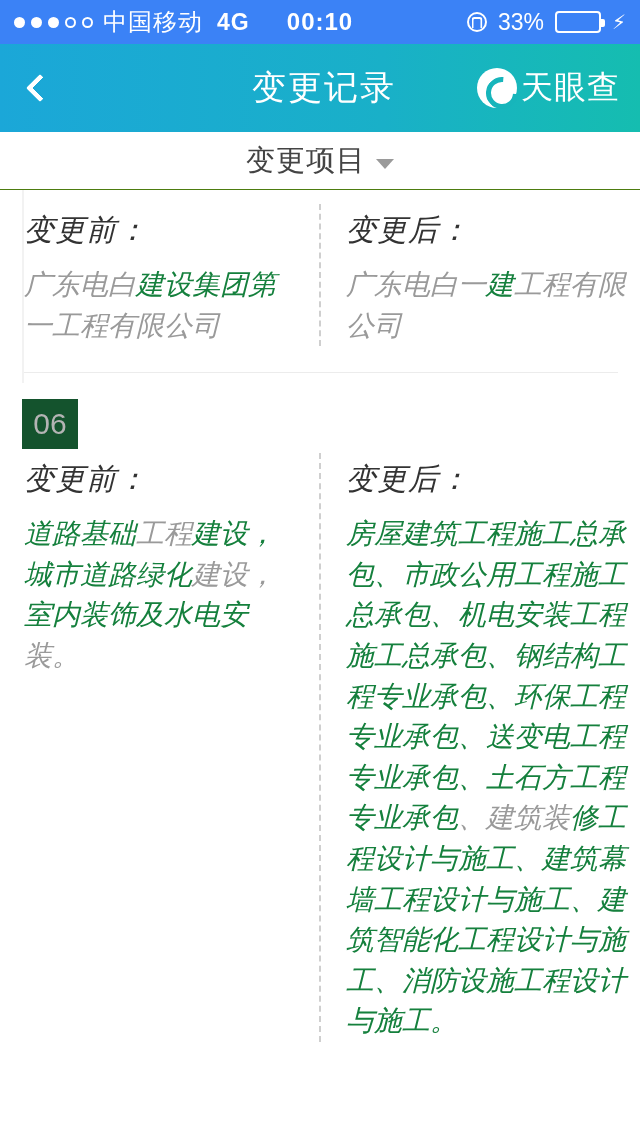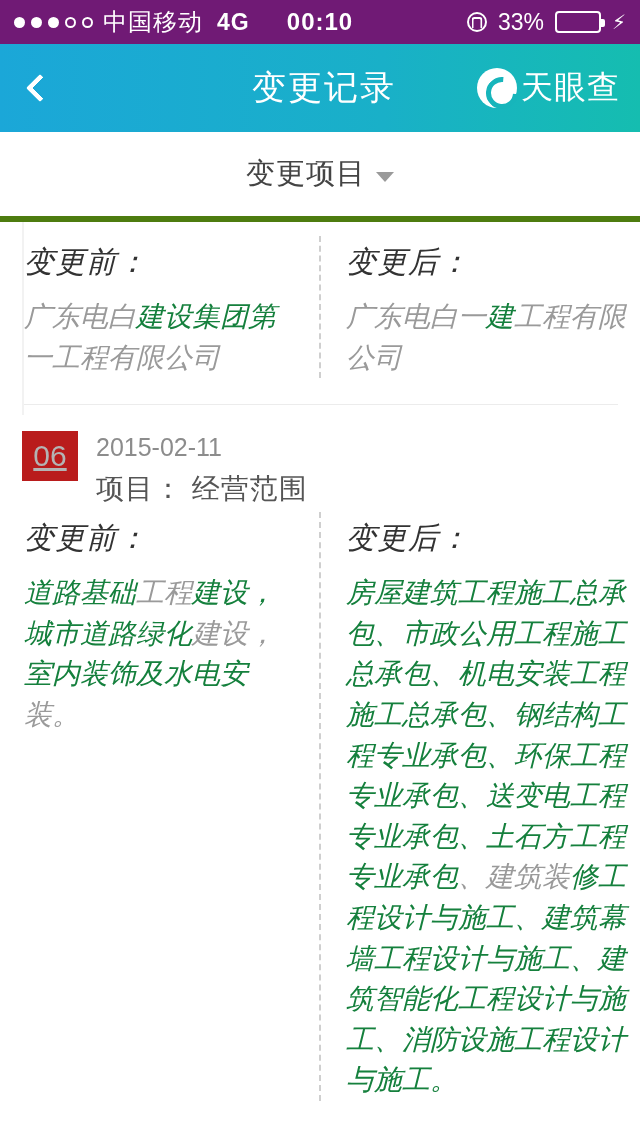--- a/index.html
+++ b/index.html
@@ -7,21 +7,21 @@
     width: 640px;
     height: 1136px;
     overflow: hidden;
     font-family: "Liberation Sans", "DejaVu Sans", sans-serif;
     background: #ffffff;
   }
 
   
   .statusbar {
     height: 44px;
-    background: #701a75;
+    background: #3b82f6;
     color: #ffffff;
     display: flex;
     align-items: center;
     padding: 0 14px;
     font-size: 23px;
     position: relative;
   }
   .signal-dots { display: flex; align-items: center; gap: 6px; margin-right: 10px; }
   .dot {
     width: 11px; height: 11px; border-radius: 50%;
@@ -142,27 +142,27 @@
   }
   .brand-text {
     color: #ffffff;
     font-size: 32px;
     letter-spacing: 1px;
     font-weight: 500;
   }
 
   
   .section-header {
-    height: 90px;
+    height: 58px;
     background: #ffffff;
     display: flex;
     align-items: center;
     justify-content: center;
     gap: 10px;
-    border-bottom: 6px solid #4d7c0f;
+    border-bottom: 1px solid #4d7c0f;
   }
   .section-header .label {
     font-size: 29px;
     color: #444444;
     letter-spacing: 1px;
   }
   .caret {
     width: 0; height: 0;
     border-left: 9px solid transparent;
     border-right: 9px solid transparent;
@@ -183,29 +183,28 @@
   }
   .record.top { padding-top: 14px; }
 
   .record-head {
     display: flex;
     align-items: flex-start;
     padding: 16px 0 4px 22px;
   }
   .seq {
     width: 56px; height: 50px;
-    background: #b91c1c;
+    background: #14532d;
     color: #b4b4b4;
     font-size: 30px;
     display: flex;
     align-items: center;
     justify-content: center;
     flex: none;
     margin-right: 18px;
-    text-decoration: underline;
   }
   .head-meta { padding-top: 2px; }
   .rec-date {
     font-size: 25px;
     color: #8c8c8c;
     margin-bottom: 8px;
   }
   .rec-item {
     font-size: 28px;
     color: #555555;
@@ -312,24 +311,20 @@
         <div class="col-title">变更后：</div>
         <div class="col-body"><span>广东电白一</span><span class="hl">建</span><span>工程有限公司</span></div>
       </div>
     </div>
     <div class="divider"></div>
   </div>
 
   <div class="record">
     <div class="record-head">
       <div class="seq">06</div>
-      <div class="head-meta">
-        <div class="rec-date">2015-02-11</div>
-        <div class="rec-item">项目： 经营范围</div>
-      </div>
     </div>
     <div class="compare">
       <div class="col left">
         <div class="col-title">变更前：</div>
         <div class="col-body"><span class="hl">道路基础</span><span>工程</span><span class="hl">建设，城市道路绿化</span><span>建设，</span><span class="hl">室内装饰及水电安</span><span>装。</span></div>
       </div>
       <div class="col right">
         <div class="col-title">变更后：</div>
         <div class="col-body"><span class="hl">房屋建筑工程施工总承包、市政公用工程施工总承包、机电安装工程施工总承包、钢结构工程专业承包、环保工程专业承包、送变电工程专业承包、土石方工程专业承包</span><span>、建筑装</span><span class="hl">修工程设计与施工、建筑幕墙工程设计与施工、建筑智能化工程设计与施工、消防设施工程设计与施工。</span></div>
       </div>

